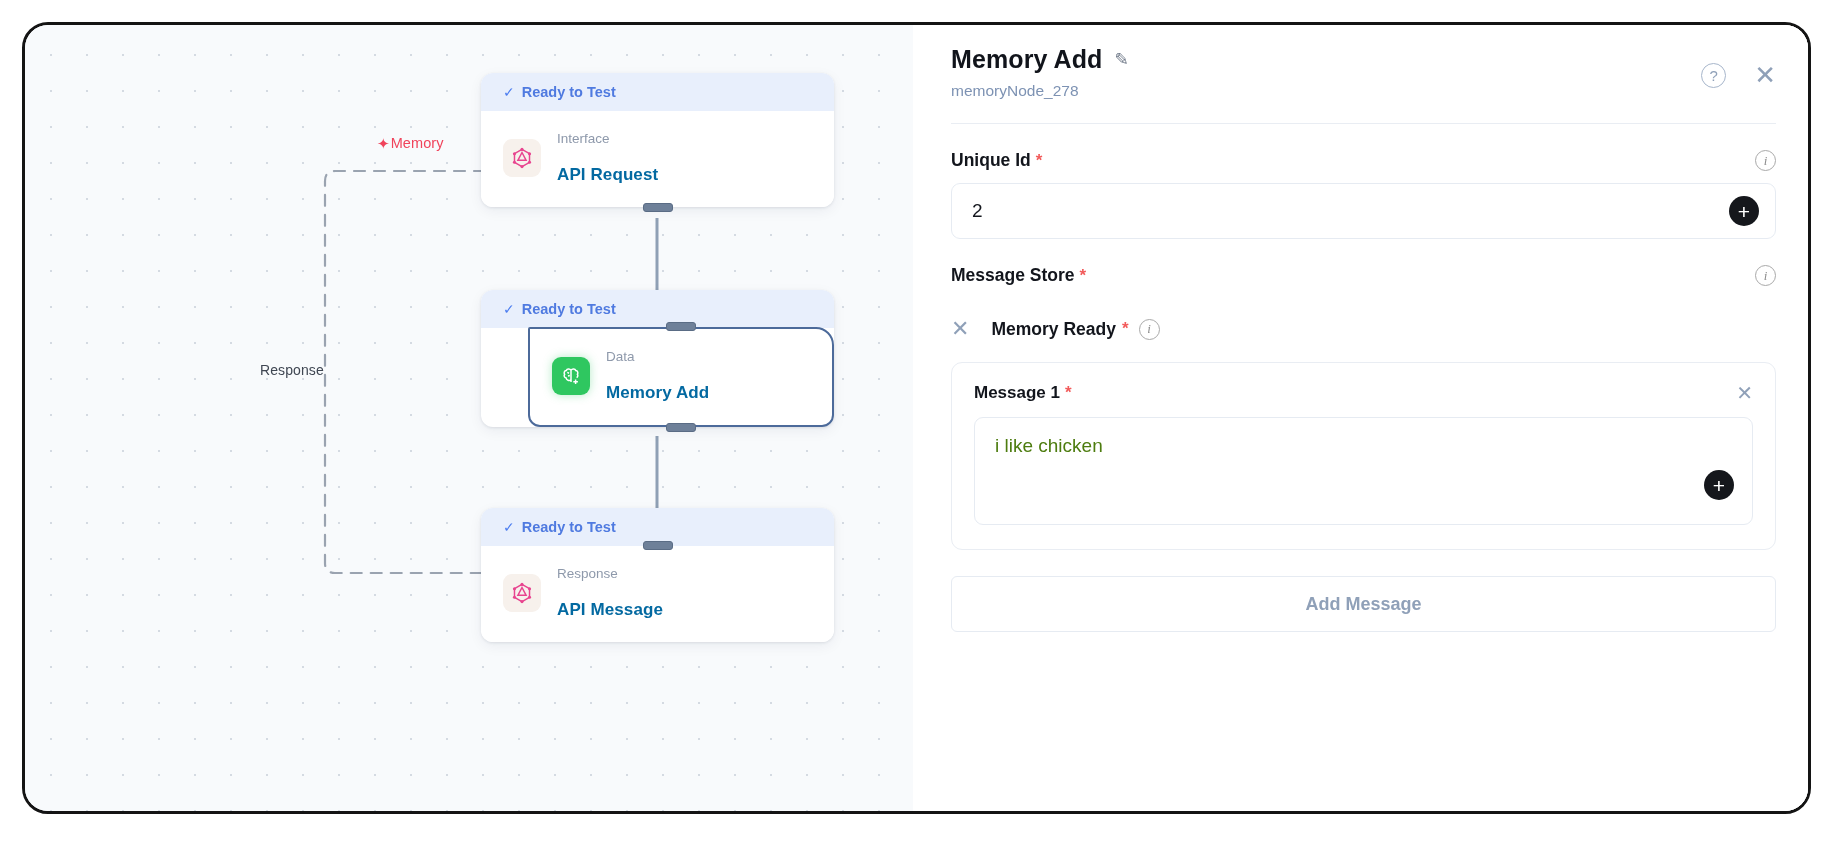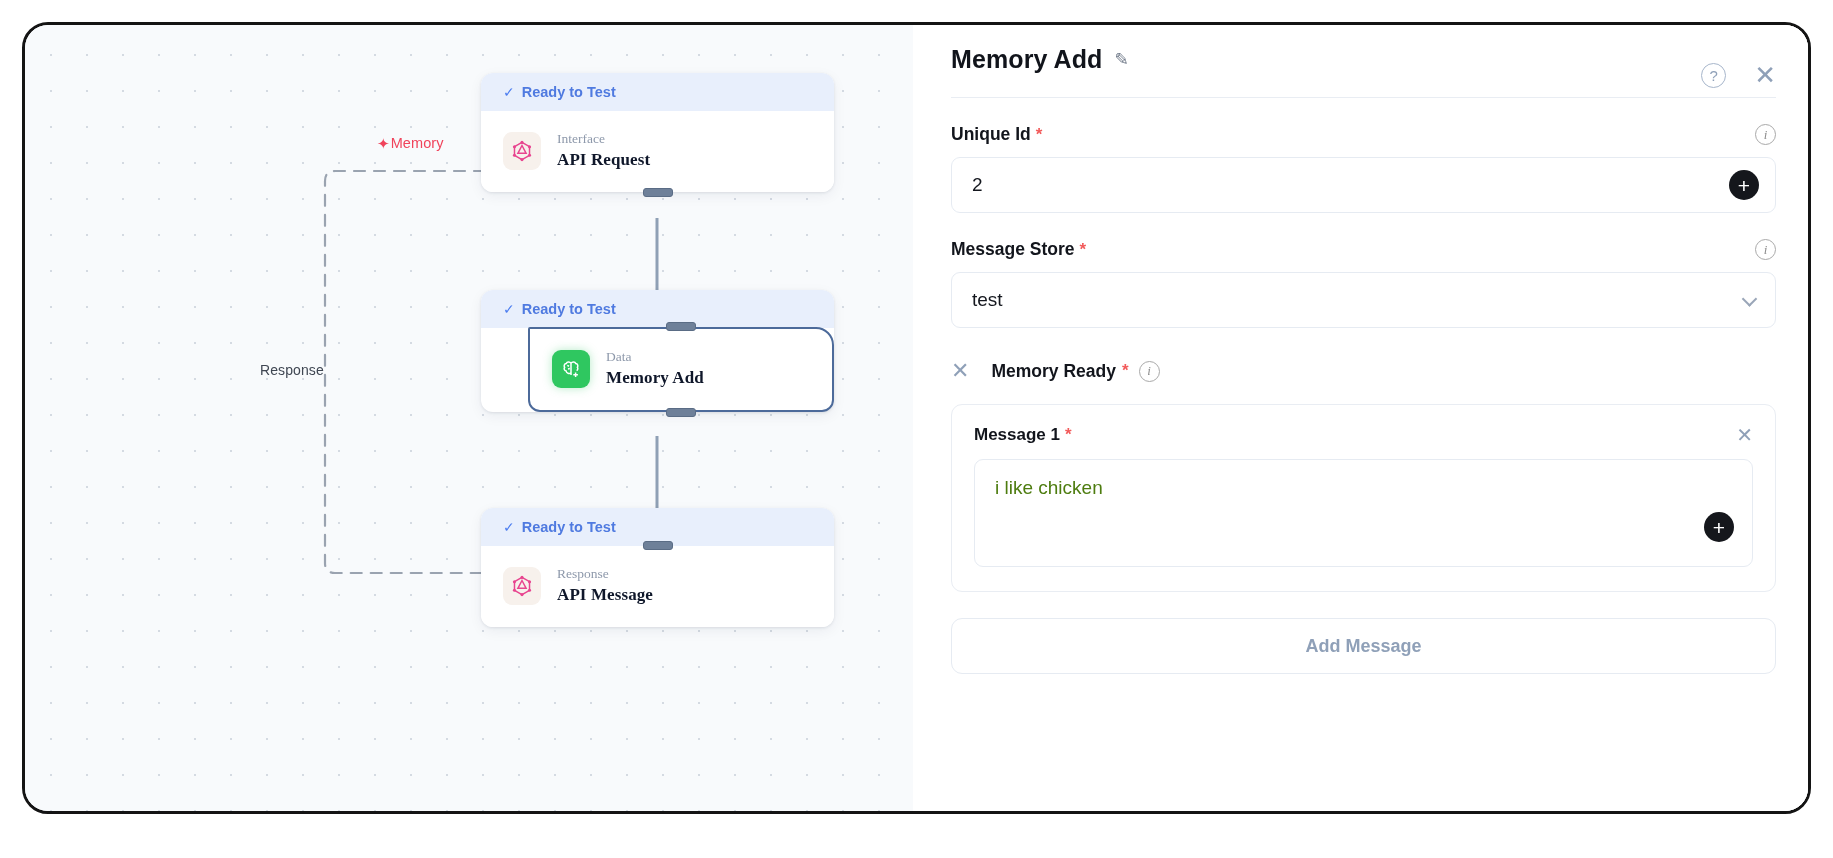--- a/index.html
+++ b/index.html
@@ -107,23 +107,23 @@
     margin-left: 47px;
   }
   .node-icon {
     width: 38px; height: 38px;
     border-radius: 9px;
     display: flex; align-items: center; justify-content: center;
     flex: 0 0 auto;
   }
   .node-icon.pinkish { background: #f7f1ec; }
   .node-icon.greenish { background: #2fc760; box-shadow: 0 0 10px rgba(47,199,96,.35); }
-  .node-meta { display: flex; flex-direction: column; gap: 3px; font-family: Liberation Serif, serif; }
+  .node-meta { display: flex; flex-direction: column; gap: 19px; }
   .node-category { font-size: 13.5px; color: #8e99ab; }
-  .node-title { font-size: 17px; color: #0f172a; font-weight: 700; letter-spacing: .1px; }
+  .node-title { font-size: 17px; color: #0369a1; font-weight: 700; letter-spacing: .1px; }
 
   .port {
     position: absolute;
     width: 30px; height: 9px;
     background: #6e8099;
     border: 1.5px solid #5a6c85;
     border-radius: 3px;
     left: 50%; transform: translateX(-50%);
   }
   .port.top { top: -5px; }
@@ -255,21 +255,21 @@
     position: relative;
     background: #fff;
   }
   .textarea-box .value { font-size: 19px; color: #4d7c0f; }
   .textarea-box .plus-btn { top: 52px; right: 18px; transform: none; }
 
   #add-message-btn {
     margin-top: 26px;
     height: 56px;
     border: 1.5px solid #e6ebf2;
-    border-radius: 11px;
+    border-radius: 6px;
     display: flex; align-items: center; justify-content: center;
     background: #fff; cursor: pointer;
   }
   #add-message-label { font-size: 18px; color: #8fa0b8; font-weight: 600; }
 </style>
 </head>
 <body>
 
 <div id="app-frame">
   <div id="editor-surface">
@@ -372,20 +372,21 @@
     </div>
 
     <div id="properties-panel">
       <div id="panel-inner">
 
         <div id="panel-header">
           <div id="panel-title-row">
             <span id="panel-title">Memory Add</span>
             <span class="pencil-icon">✎</span>
           </div>
+          <div id="panel-subtitle">memoryNode_278</div>
 
           <div id="panel-actions">
             <span class="circle-q">?</span>
             <span class="x-icon">✕</span>
           </div>
         </div>
 
         <div id="panel-divider"></div>
 
         <div class="field-block">
@@ -399,24 +400,20 @@
             <span class="plus-btn">+</span>
           </div>
         </div>
 
         <div class="field-block">
           <div class="field-label-row">
             <span class="field-label">Message Store</span>
             <span class="req">*</span>
             <span class="info-icon">i</span>
           </div>
-          <div class="select-input">
-            <span class="value">test</span>
-            <span class="chev"></span>
-          </div>
         </div>
 
         <div id="memory-value-row">
           <span class="small-x">✕</span>
           <span class="field-label">Memory Ready</span>
           <span class="req" style="margin-left:-16px;">*</span>
           <span class="info-icon inline" style="margin-left:-12px;">i</span>
         </div>
 
         <div class="message-card">

